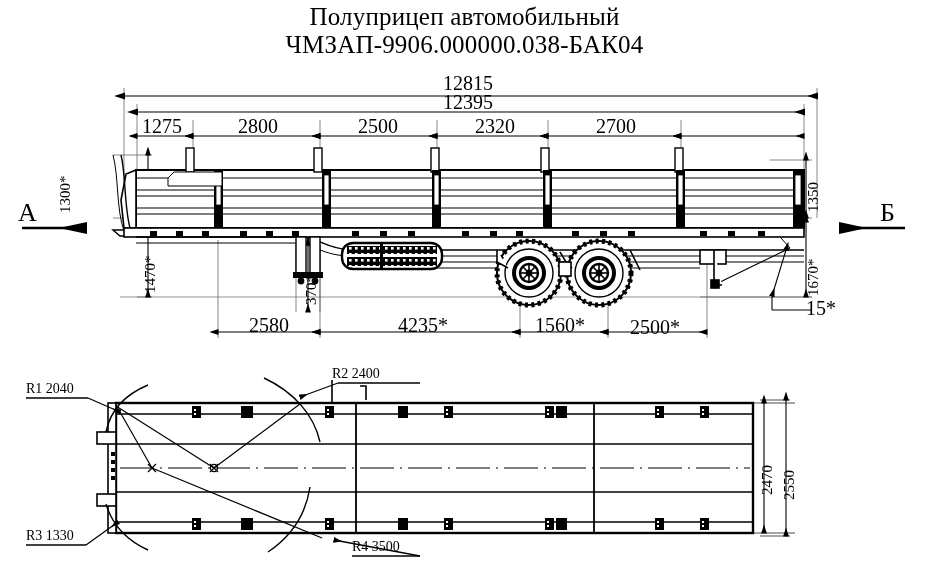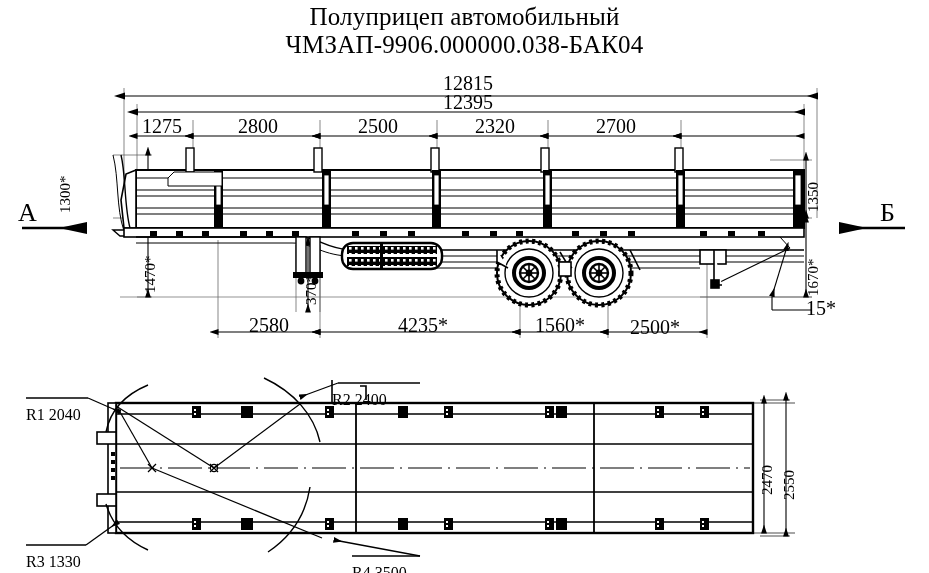--- a/index.html
+++ b/index.html
@@ -8,21 +8,21 @@
   #root{position:absolute;inset:0;}
   .title{position:absolute;left:0;width:929px;text-align:center;
          font-size:25px;line-height:30px;letter-spacing:.2px;}
   .t1{top:2px;}
   .t2{top:30px;}
   .dimtxt{position:absolute;font-size:20px;line-height:15px;white-space:nowrap;}
   .vtxt{position:absolute;font-size:15px;line-height:15px;white-space:nowrap;
         transform-origin:0 0;transform:rotate(-90deg);}
   .bigletter{position:absolute;font-size:26px;line-height:26px;}
   .note{position:absolute;font-size:16px;line-height:18px;white-space:nowrap;}
-  .rtxt{position:absolute;font-size:16px;line-height:15px;white-space:nowrap;margin-top:26px;}
+  .rtxt{position:absolute;font-size:14px;line-height:15px;white-space:nowrap;}
   svg{position:absolute;left:0;top:0;}
 </style>
 </head>
 <body>
 
 <div id="root">
 
   <div class="title t1">Полуприцеп автомобильный</div>
   <div class="title t2">ЧМЗАП-9906.000000.038-БАК04</div>
 

